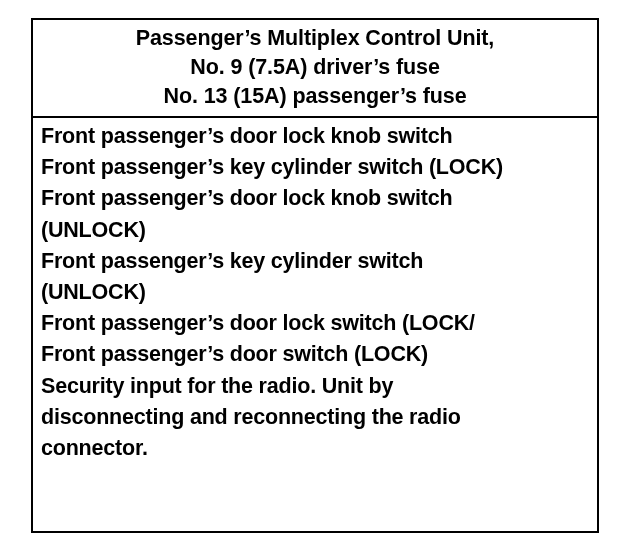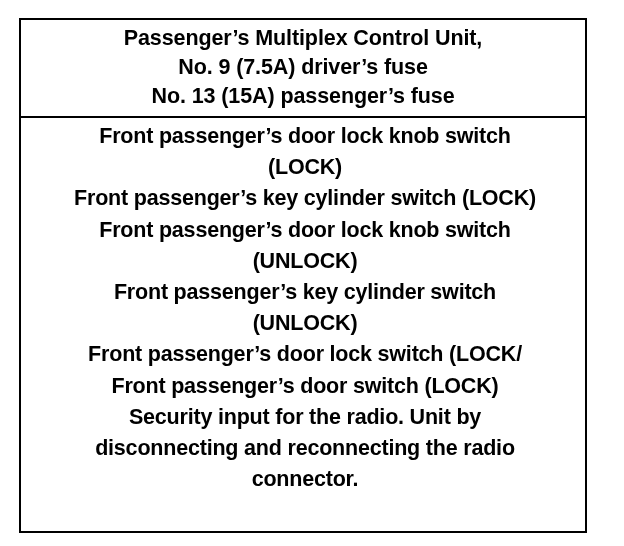--- a/index.html
+++ b/index.html
@@ -13,21 +13,21 @@
     height: 546px;
     position: relative;
     overflow: hidden;
     font-family: "Liberation Sans", sans-serif;
     color: #000000;
     -webkit-font-smoothing: none;
   }
 
   #scan-sheet {
     position: absolute;
-    left: 0;
+    left: 12px;
     top: 0;
     width: 567px;
     height: 546px;
     background: #ffffff;
   }
 
   #connector-table {
     position: absolute;
     left: 19px;
     top: 18px;
@@ -76,40 +76,38 @@
   
   #signal-list-row {
     padding: 3px 4px 6px 8px;
   }
   .signal-line {
     font-size: 21.5px;
     font-weight: bold;
     line-height: 31.2px;
     letter-spacing: -0.2px;
     white-space: nowrap;
-    text-align: center;
   }
 </style>
 </head>
 <body>
 
 <div id="scan-sheet">
 
   <div id="connector-table">
 
     <div class="table-row row-divider" id="header-row">
       <div class="header-line">Passenger’s Multiplex Control Unit,</div>
       <div class="header-line">No. 9 (7.5A) driver’s fuse</div>
       <div class="header-line">No. 13 (15A) passenger’s fuse</div>
     </div>
 
 
     <div class="table-row" id="signal-list-row">
       <div class="signal-line">Front passenger’s door lock knob switch</div>
-      <div class="signal-line">(LOCK)</div>
       <div class="signal-line">Front passenger’s key cylinder switch (LOCK)</div>
       <div class="signal-line">Front passenger’s door lock knob switch</div>
       <div class="signal-line">(UNLOCK)</div>
       <div class="signal-line">Front passenger’s key cylinder switch</div>
       <div class="signal-line">(UNLOCK)</div>
       <div class="signal-line">Front passenger’s door lock switch (LOCK/</div>
       <div class="signal-line">Front passenger’s door switch (LOCK)</div>
       <div class="signal-line">Security input for the radio. Unit by</div>
       <div class="signal-line">disconnecting and reconnecting the radio</div>
       <div class="signal-line">connector.</div>

